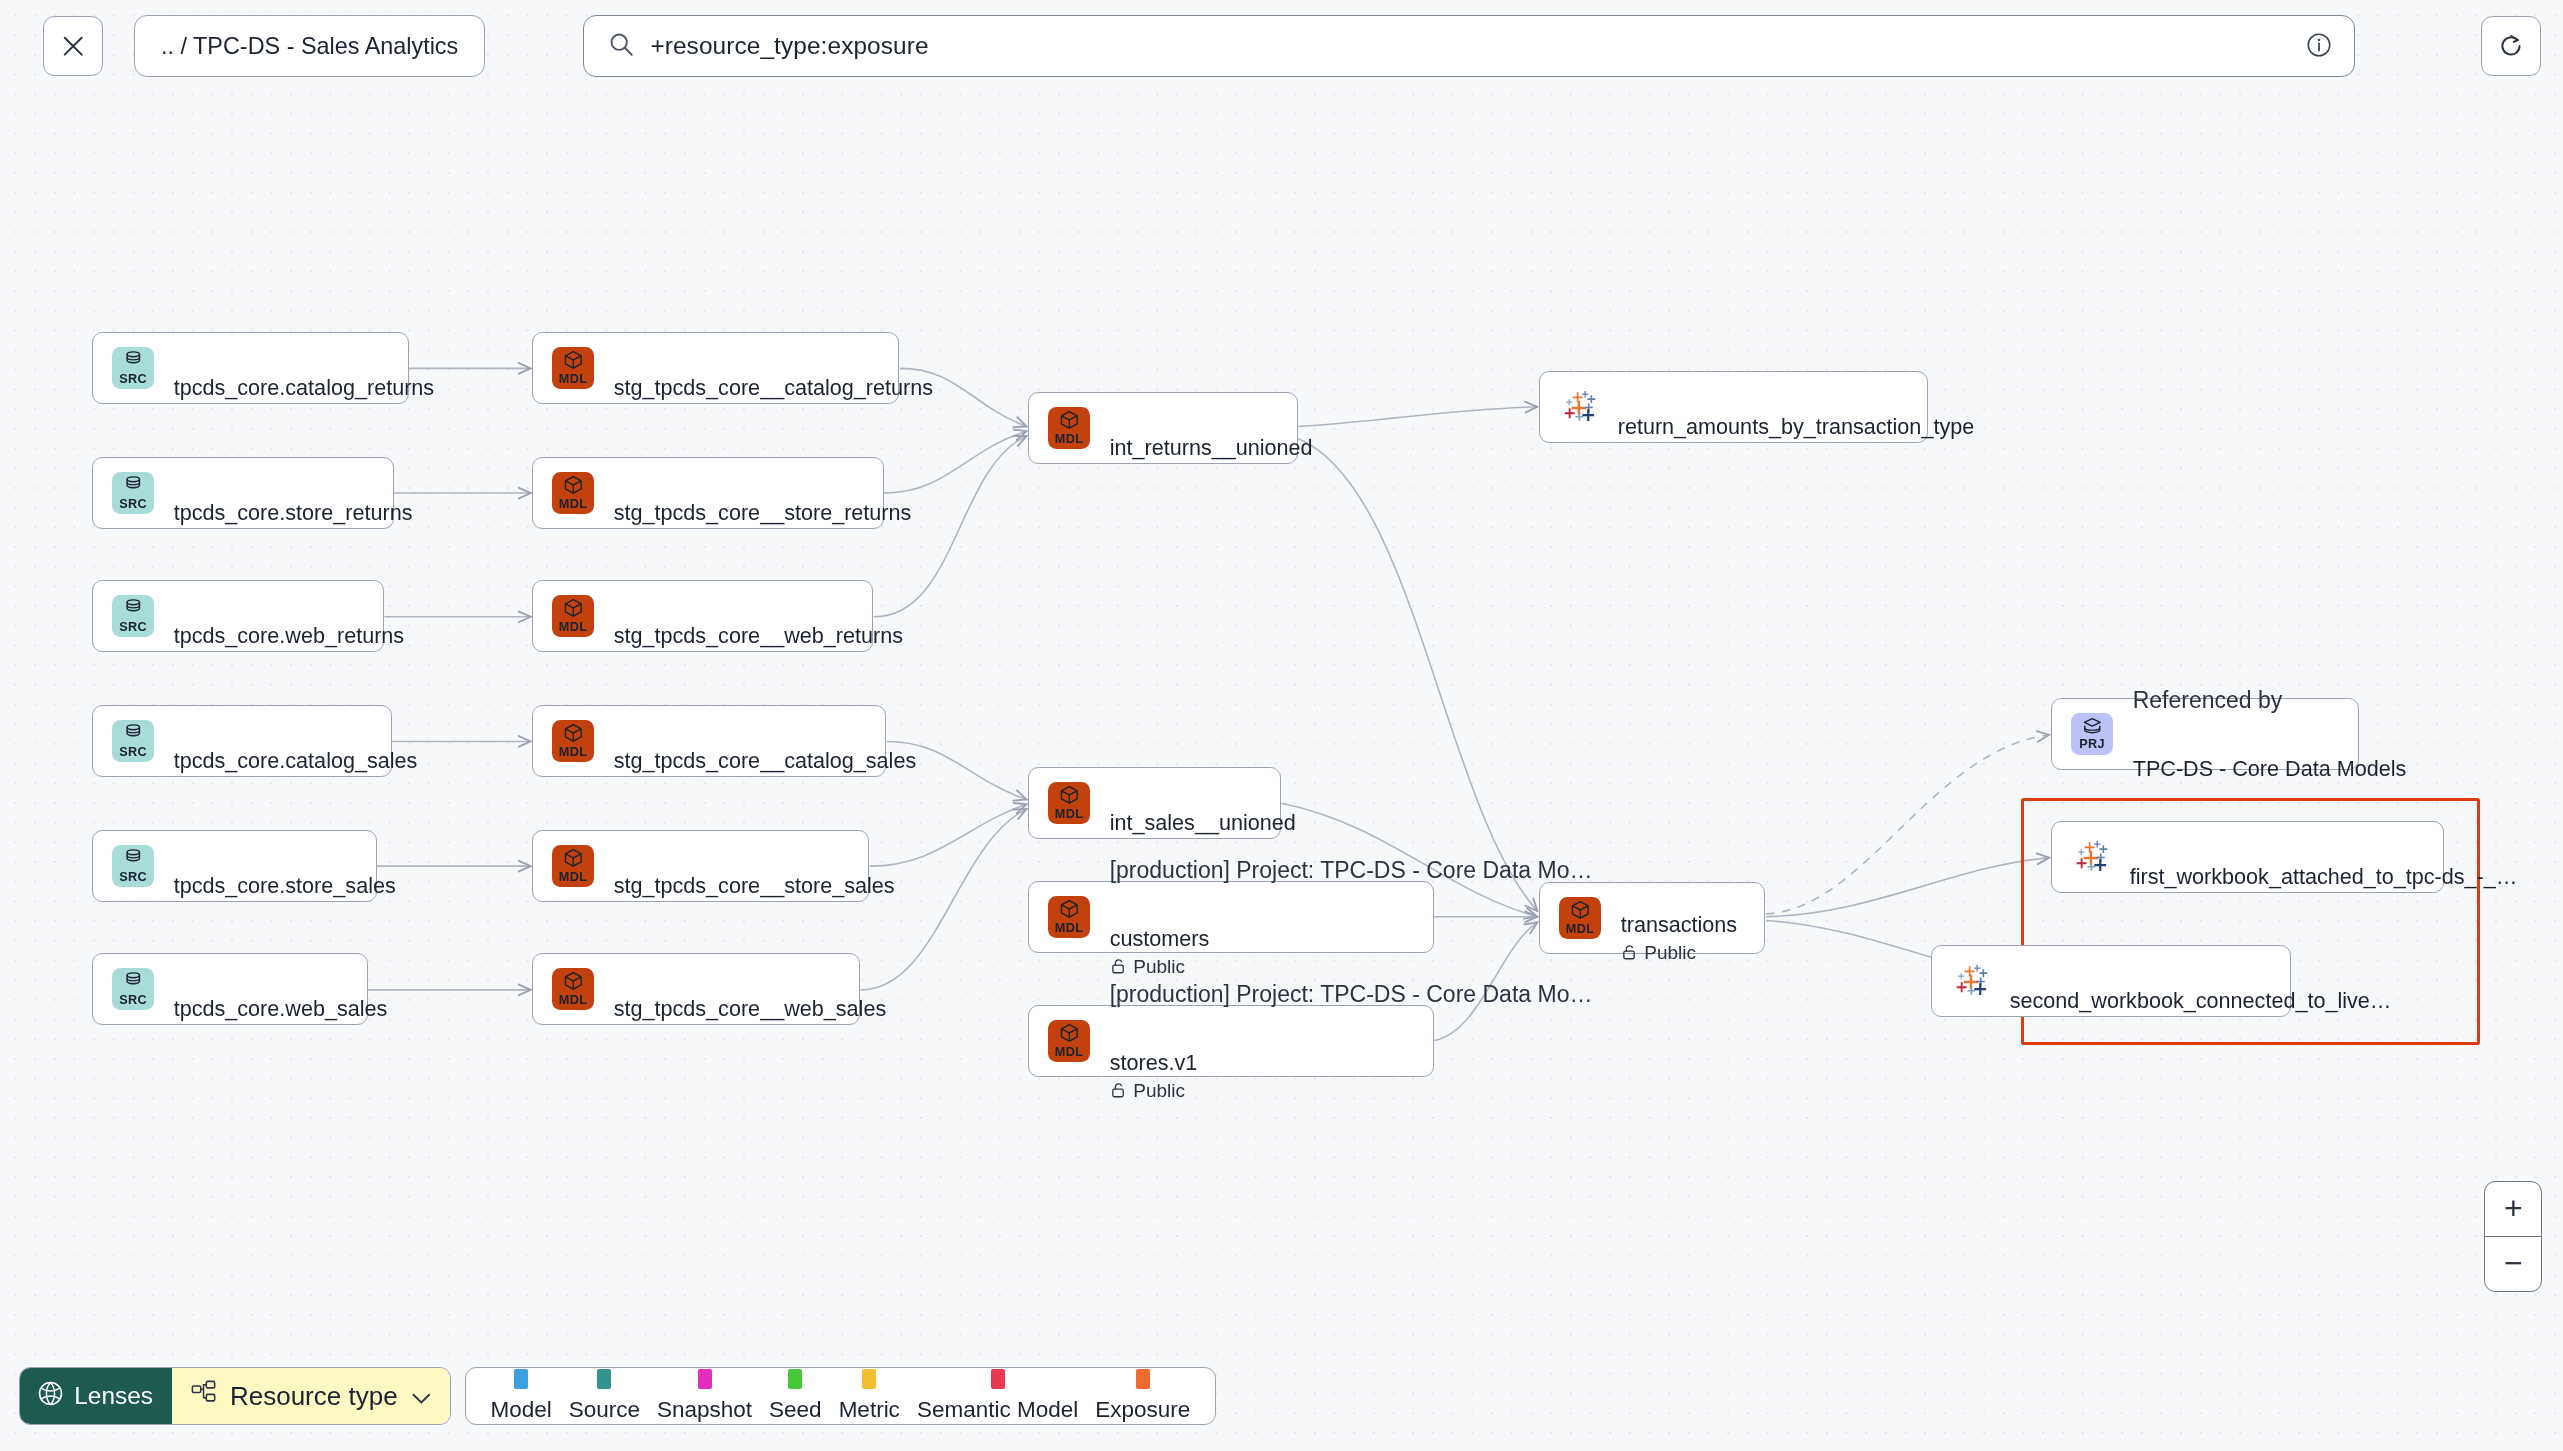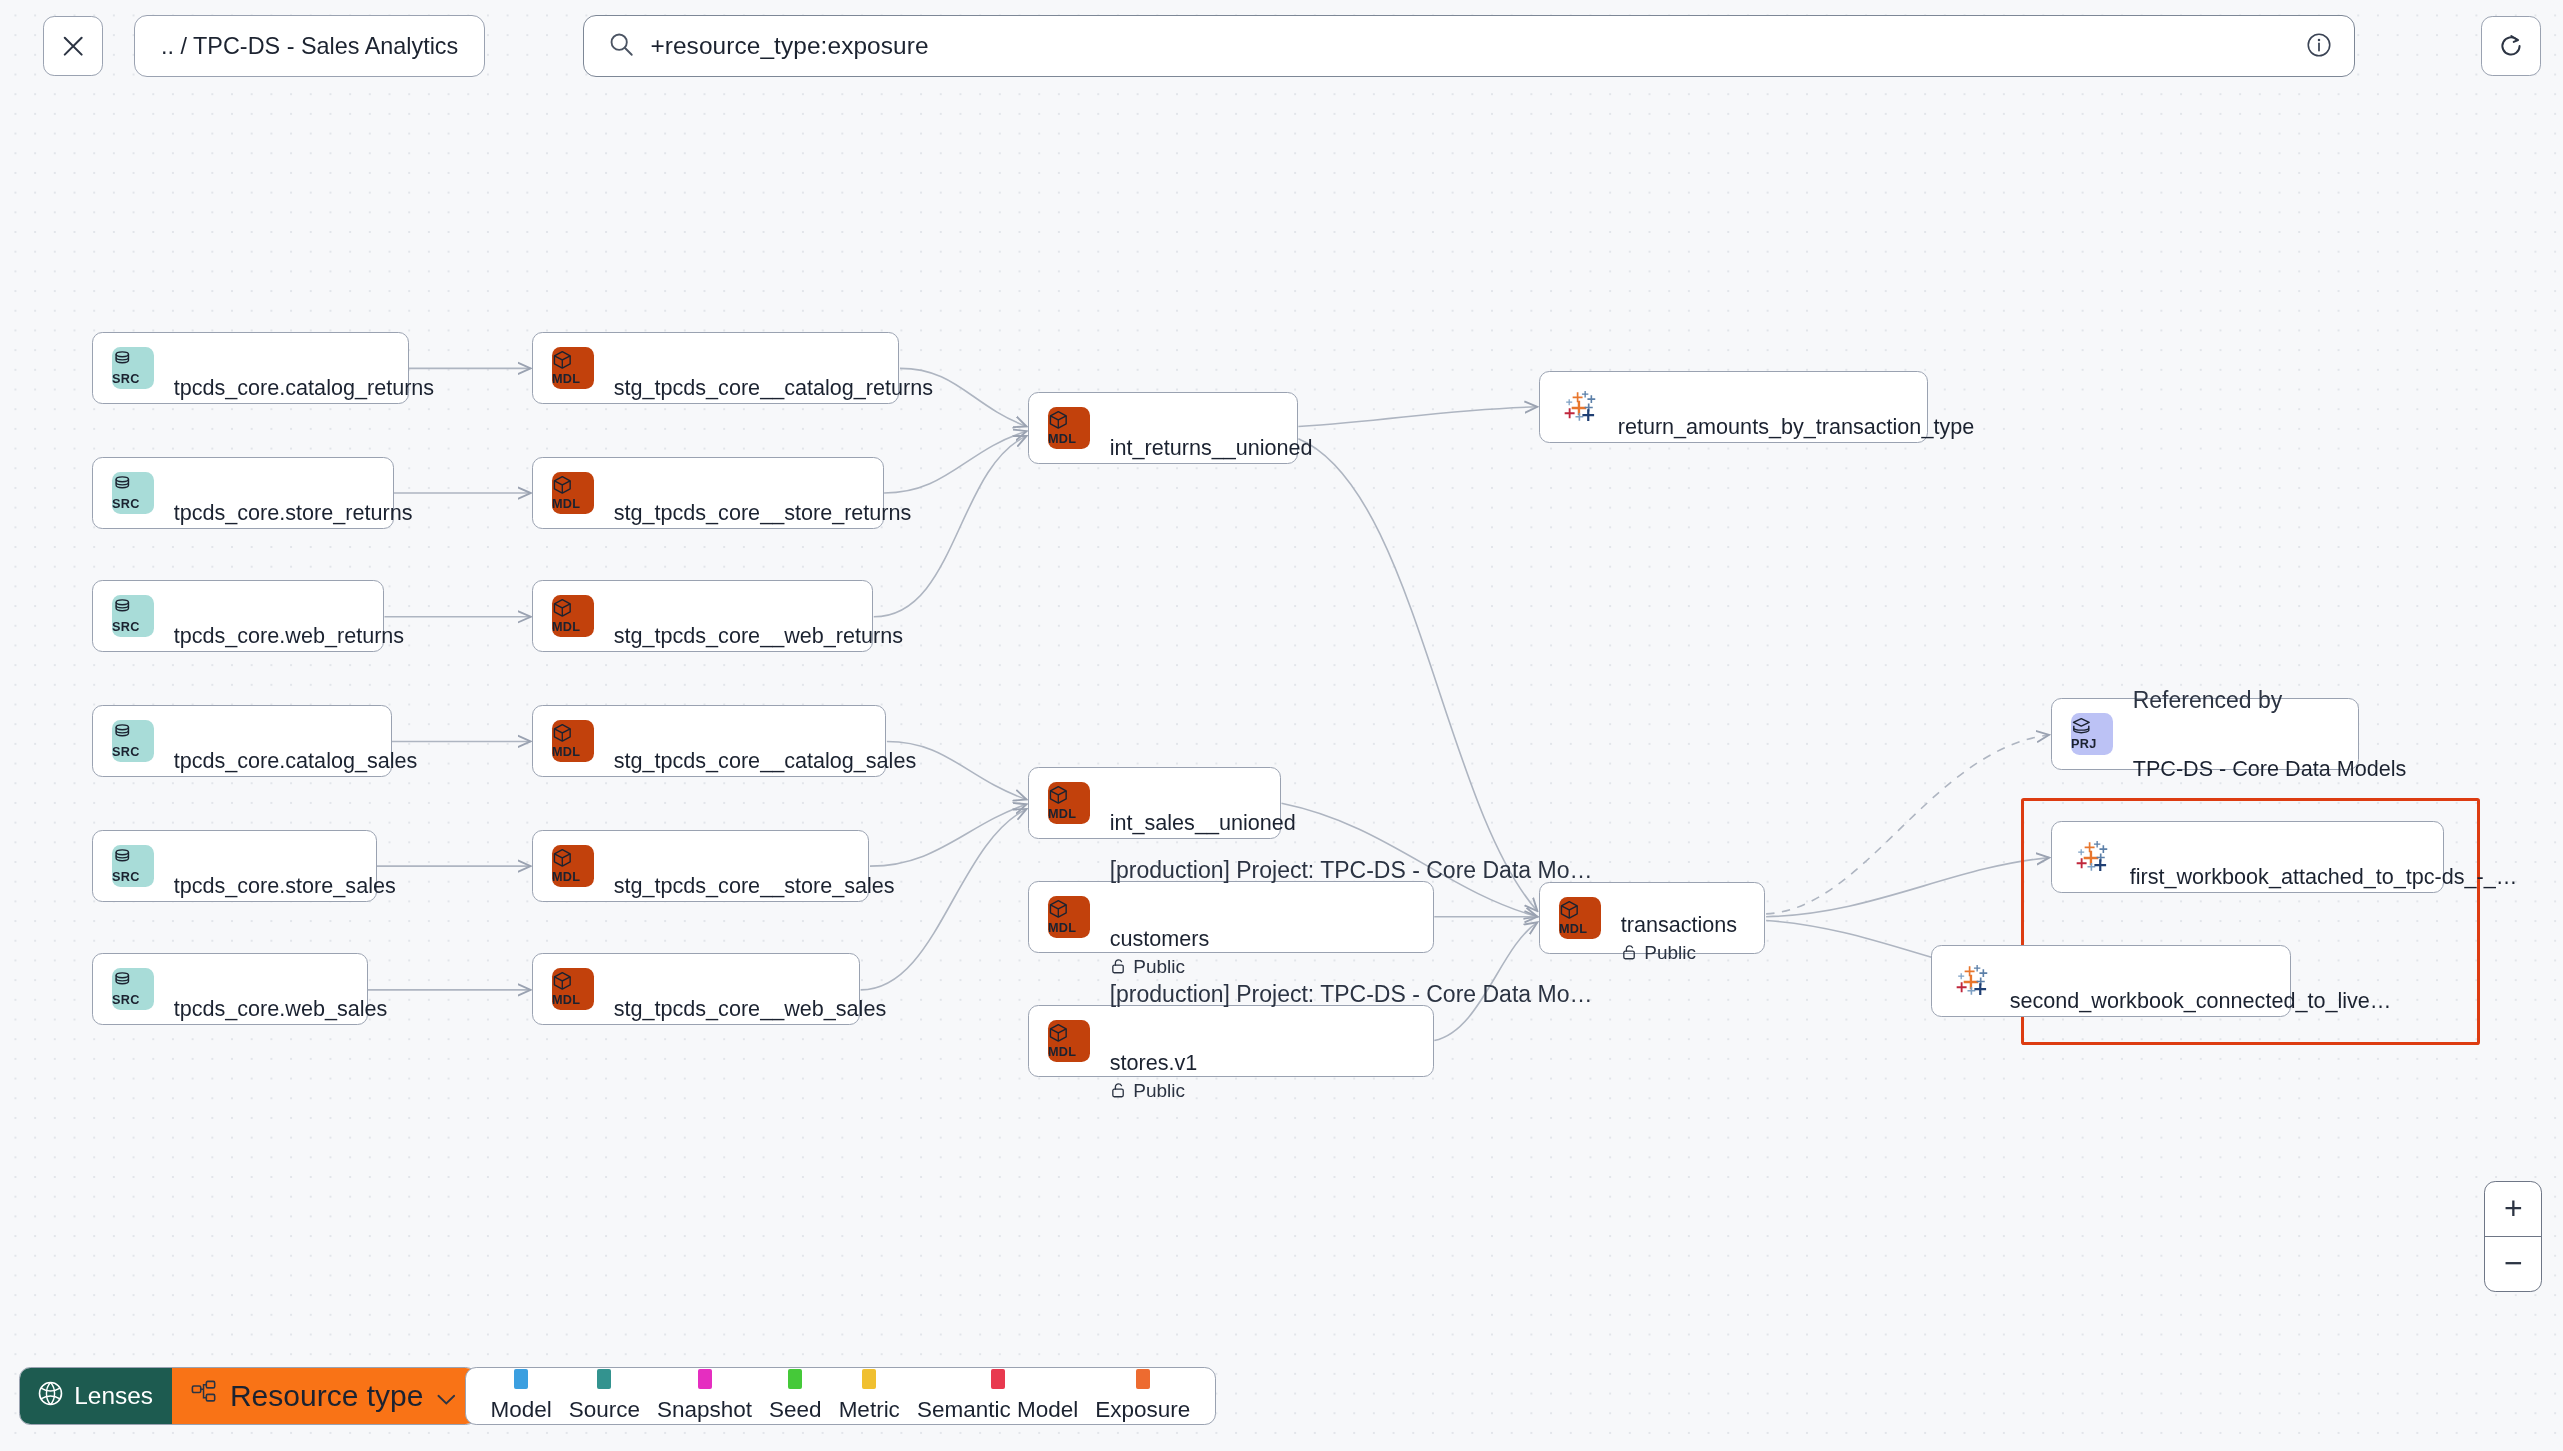--- a/index.html
+++ b/index.html
@@ -71,21 +71,21 @@
   .node .label .sub-top { font-size: 23px; color: #2b3342; display:block; }
   .node .label .main { font-size: 21.6px; color: #1b2230; display:block;margin-top:40px; }
   .node .label .sub-bot {
     font-size: 19px; color: #2b3342; display:flex; align-items:center; gap:6.6px; margin-top:0.9px;
   }
 
   .badge {
     flex: 0 0 auto;
     width: 42px; height: 42px; border-radius: 8.4px;
     display: flex; flex-direction: column;
-    align-items: flex-start; justify-content: center;
+    align-items: center; justify-content: center;
     gap: 0px;
   }
   .badge .glyph { line-height: 0; }
   .badge .code {
     font-size: 12.7px; font-weight: 600; letter-spacing: 0.3px;
     color: #1b2230; margin-top: 0.9px;
   }
   .badge.src { background: #a8dcd8; }
   .badge.mdl { background: #c2410c; }
   .badge.prj { background: #bcc2f5; }
@@ -107,23 +107,23 @@
     border-radius: 11.2px; overflow: hidden;
     border: 1.4px solid #9aa2b1;
     background: #fff;
   }
   #lenses-btn {
     background: #1d5b50; color: #ffffff;
     display: flex; align-items: center; gap: 10.3px;
     padding: 0 19px 0 17px; font-size: 24.4px; cursor: pointer;
   }
   #resource-type-btn {
-    background: #f97316; color: #1b2230;
+    background: #fef9c3; color: #1b2230;
     display: flex; align-items: center; gap: 13px;
-    padding: 0 19px; font-size: 30px; cursor: pointer;
+    padding: 0 19px; font-size: 26px; cursor: pointer;
   }
   #legend {
     position: absolute; left: 465px; top: 28px; height: 58px;
     background: #ffffff; border: 1.4px solid #9aa2b1; border-radius: 11.2px;
     display: flex; align-items: center; gap: 17px; padding: 0 24.4px;
   }
   .legend-item { display: flex; align-items: center; gap: 8.4px; font-size: 22.5px; color: #1b2230; flex-direction: column; }
   .legend-swatch { width: 14px; height: 19.7px; border-radius: 1.9px; flex: 0 0 auto; }
 
   

